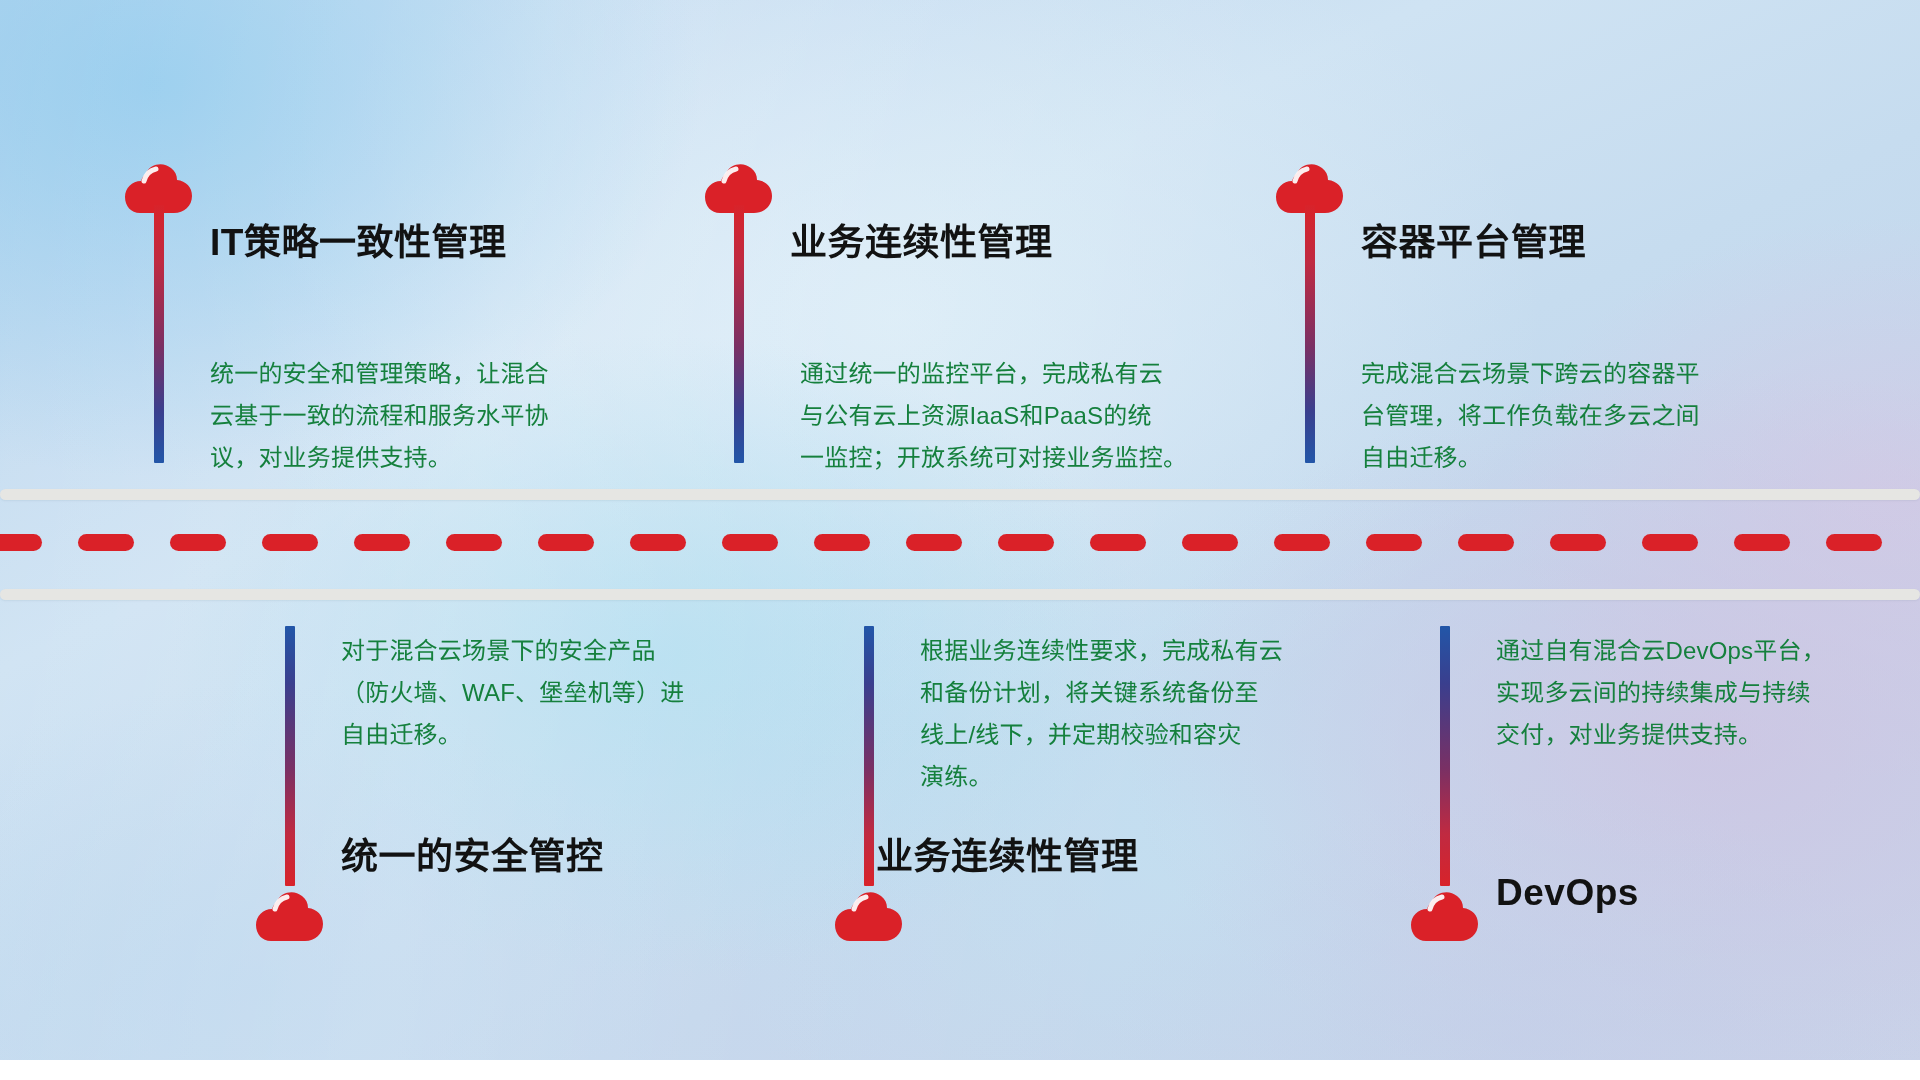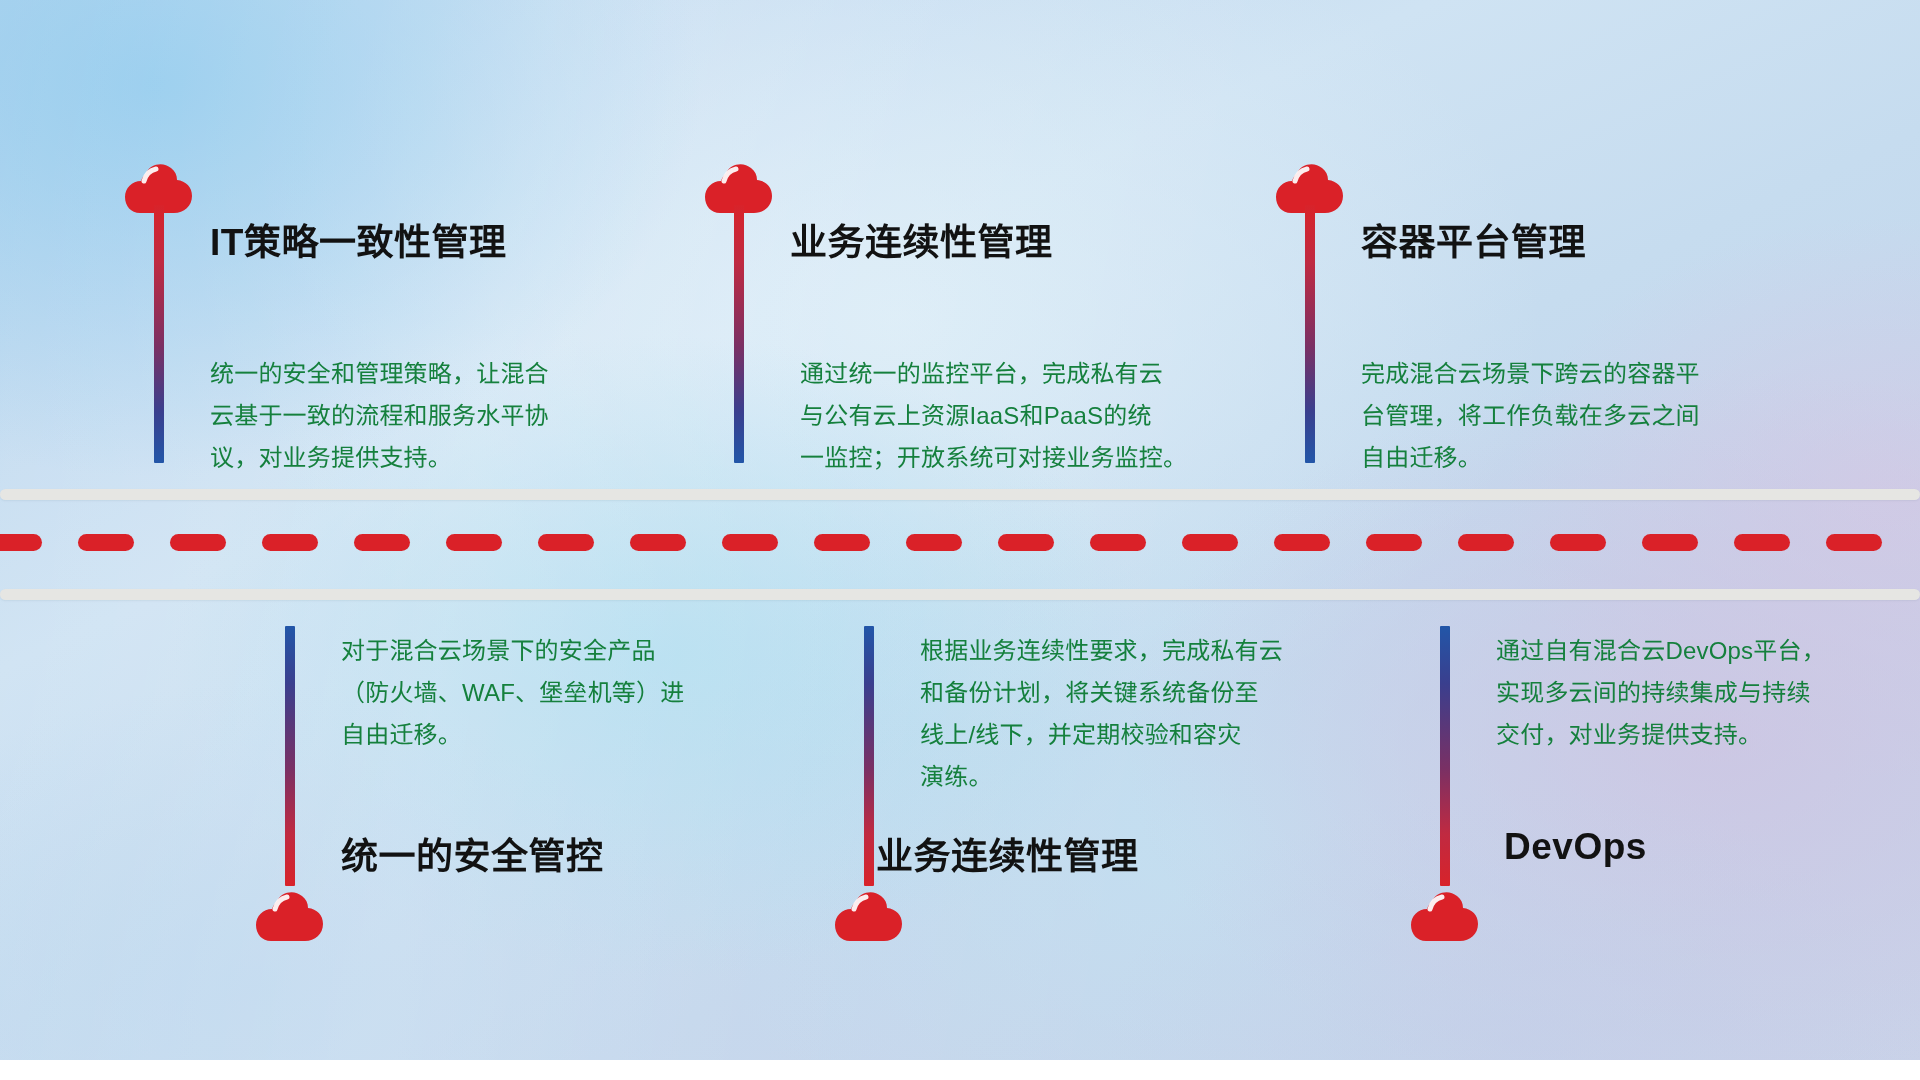--- a/index.html
+++ b/index.html
@@ -245,21 +245,21 @@
         <path d="M21 21 C23 14, 28 10, 33 9" fill="none" stroke="#ffffff" stroke-width="5" stroke-linecap="round" opacity="0.92"></path>
       </svg>
     </div>
   </div>
 
   <div class="col">
     <div class="stem stem-bottom" style="left:1412px; top:626px; height:260px;"></div>
     <div class="body-text" style="left:1468px; top:630px; width:430px;">通过自有混合云DevOps平台，
 实现多云间的持续集成与持续
 交付，对业务提供支持。</div>
-    <div class="heading" style="left:1468px; top:826px;margin-left:8px;">DevOps</div>
+    <div class="heading" style="left:1468px; top:872px;">DevOps</div>
     <div class="cloud" style="left:1381px; top:888px;">
       <svg viewBox="0 0 72 56" xmlns="http://www.w3.org/2000/svg">
         <path d="M23 13 C27 4, 40 1, 48 8 C52 11, 54 15, 54 20 C63 21, 69 27, 69 36 C69 46, 61 53, 51 53 L17 53 C8 53, 2 46, 2 37 C2 28, 9 21, 18 21 C19 18, 21 15, 23 13 Z" fill="#da2128"></path>
         <path d="M21 21 C23 14, 28 10, 33 9" fill="none" stroke="#ffffff" stroke-width="5" stroke-linecap="round" opacity="0.92"></path>
       </svg>
     </div>
   </div>
 
 </div>
 

